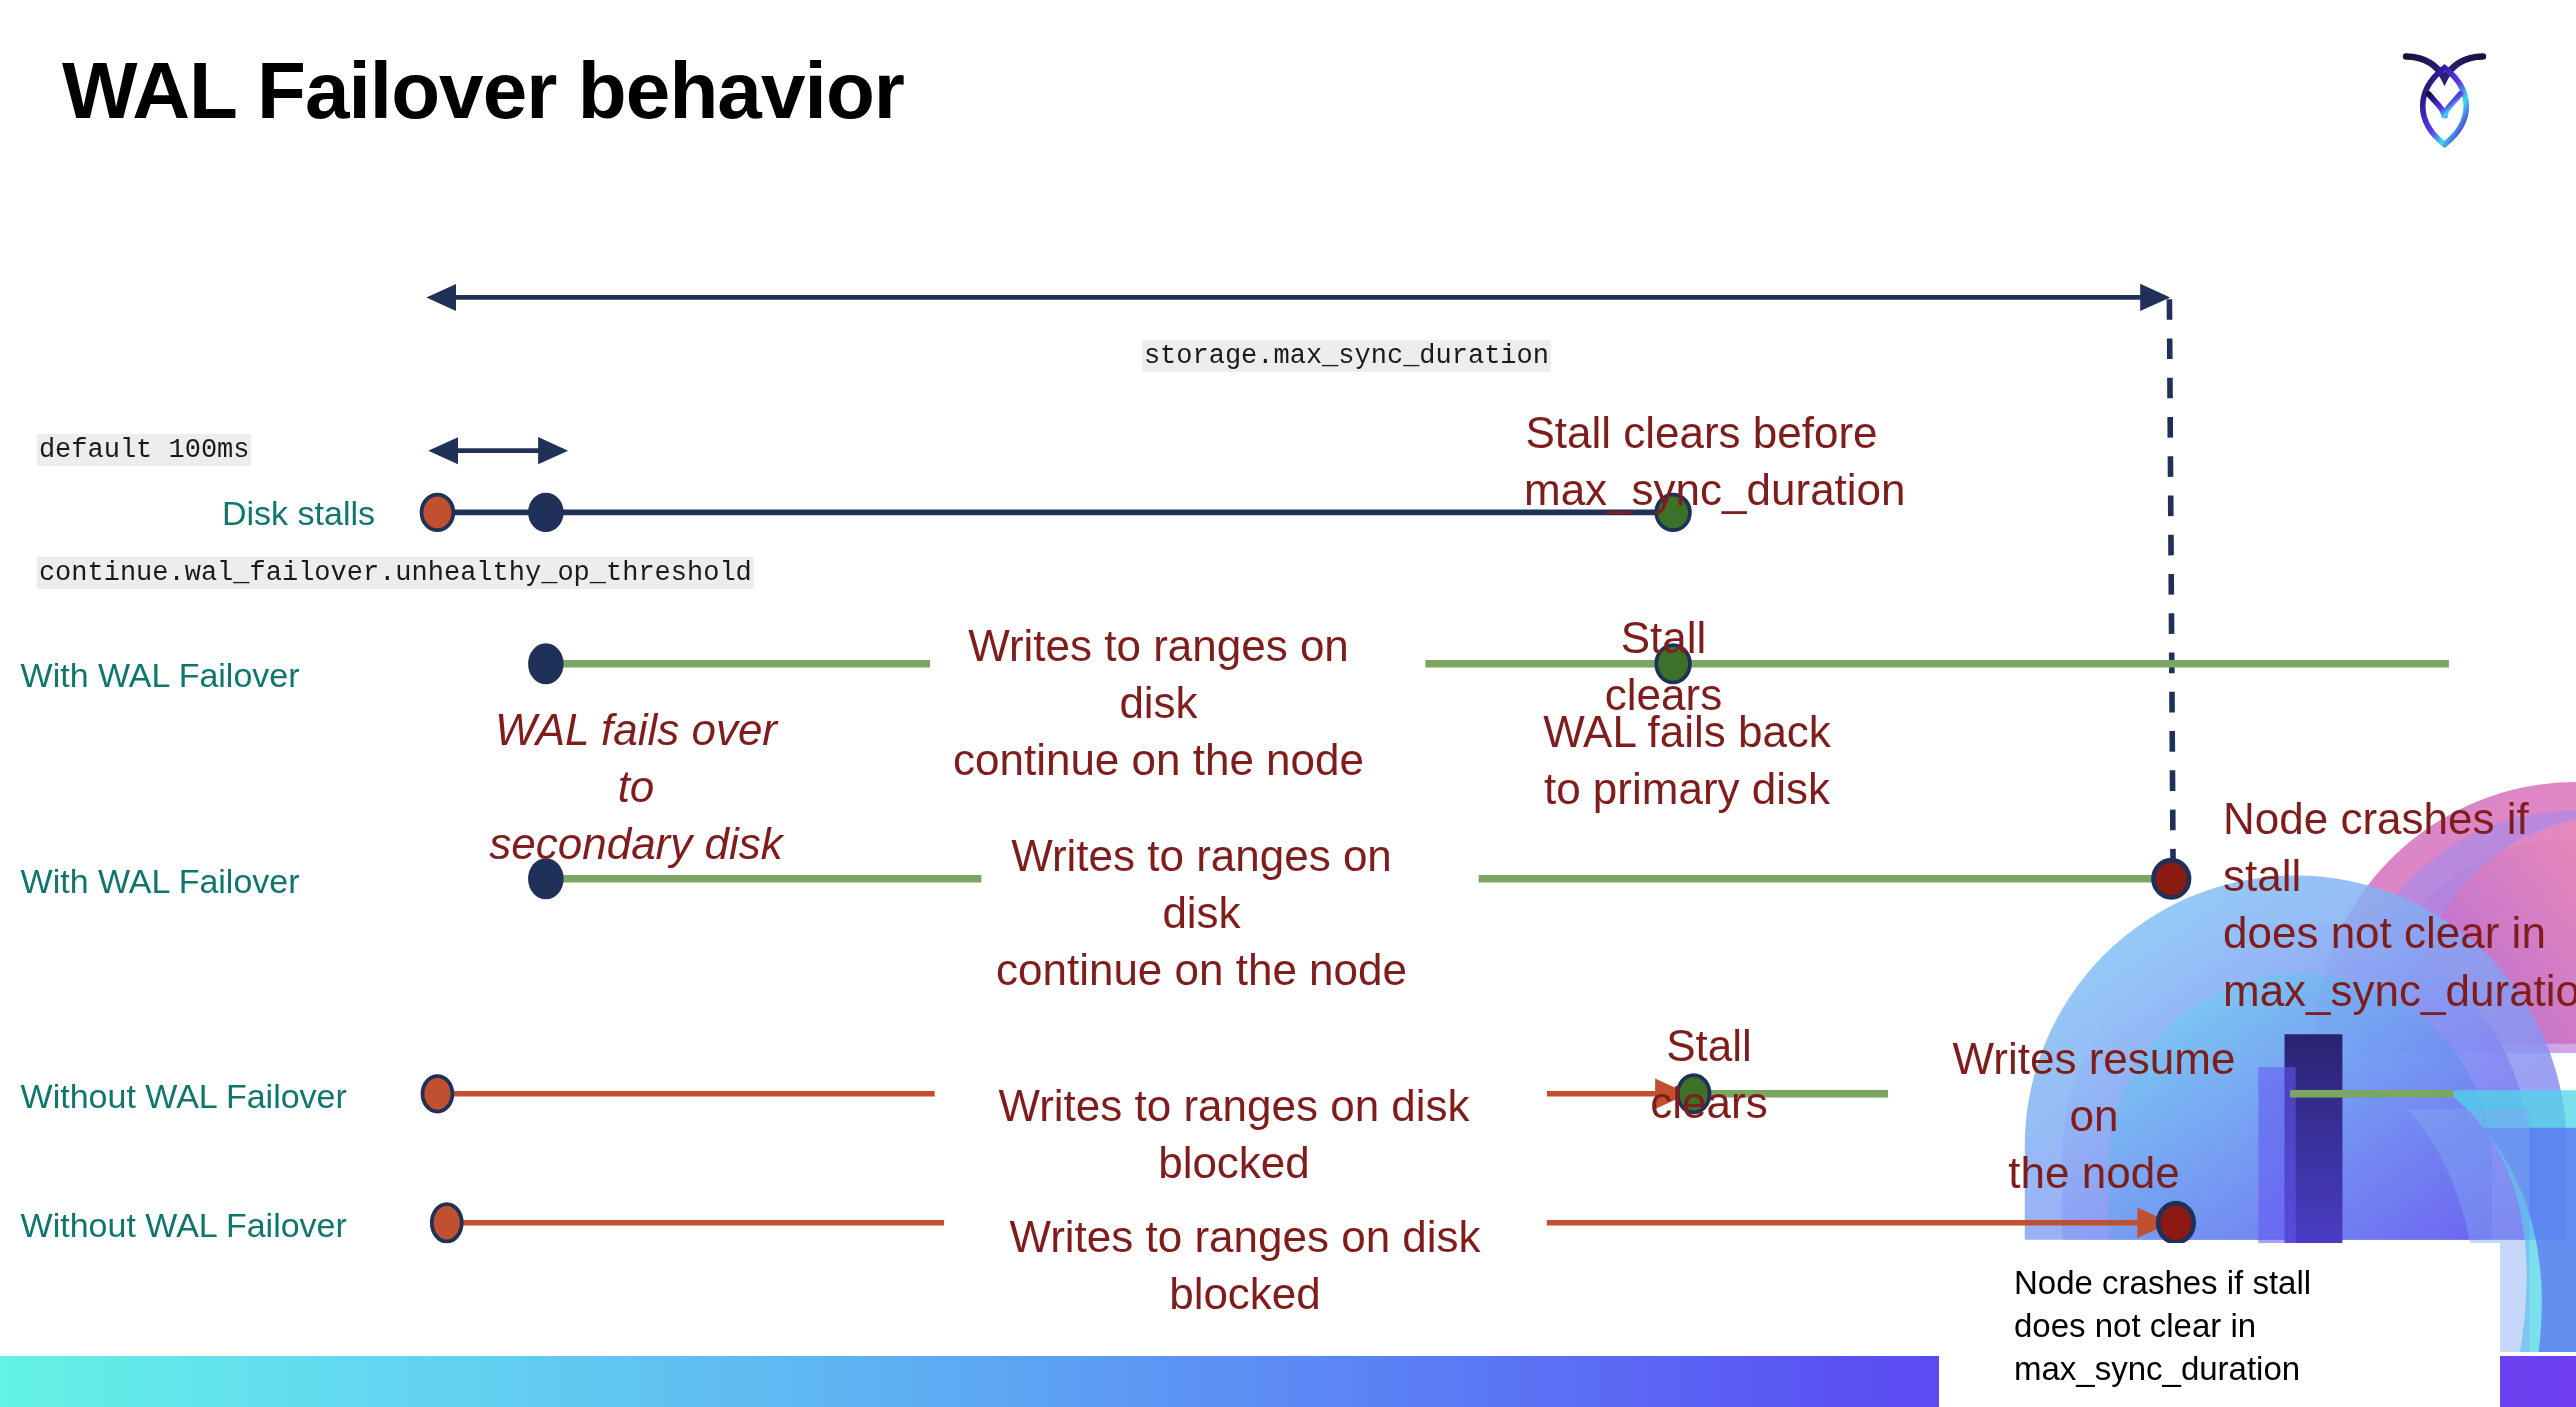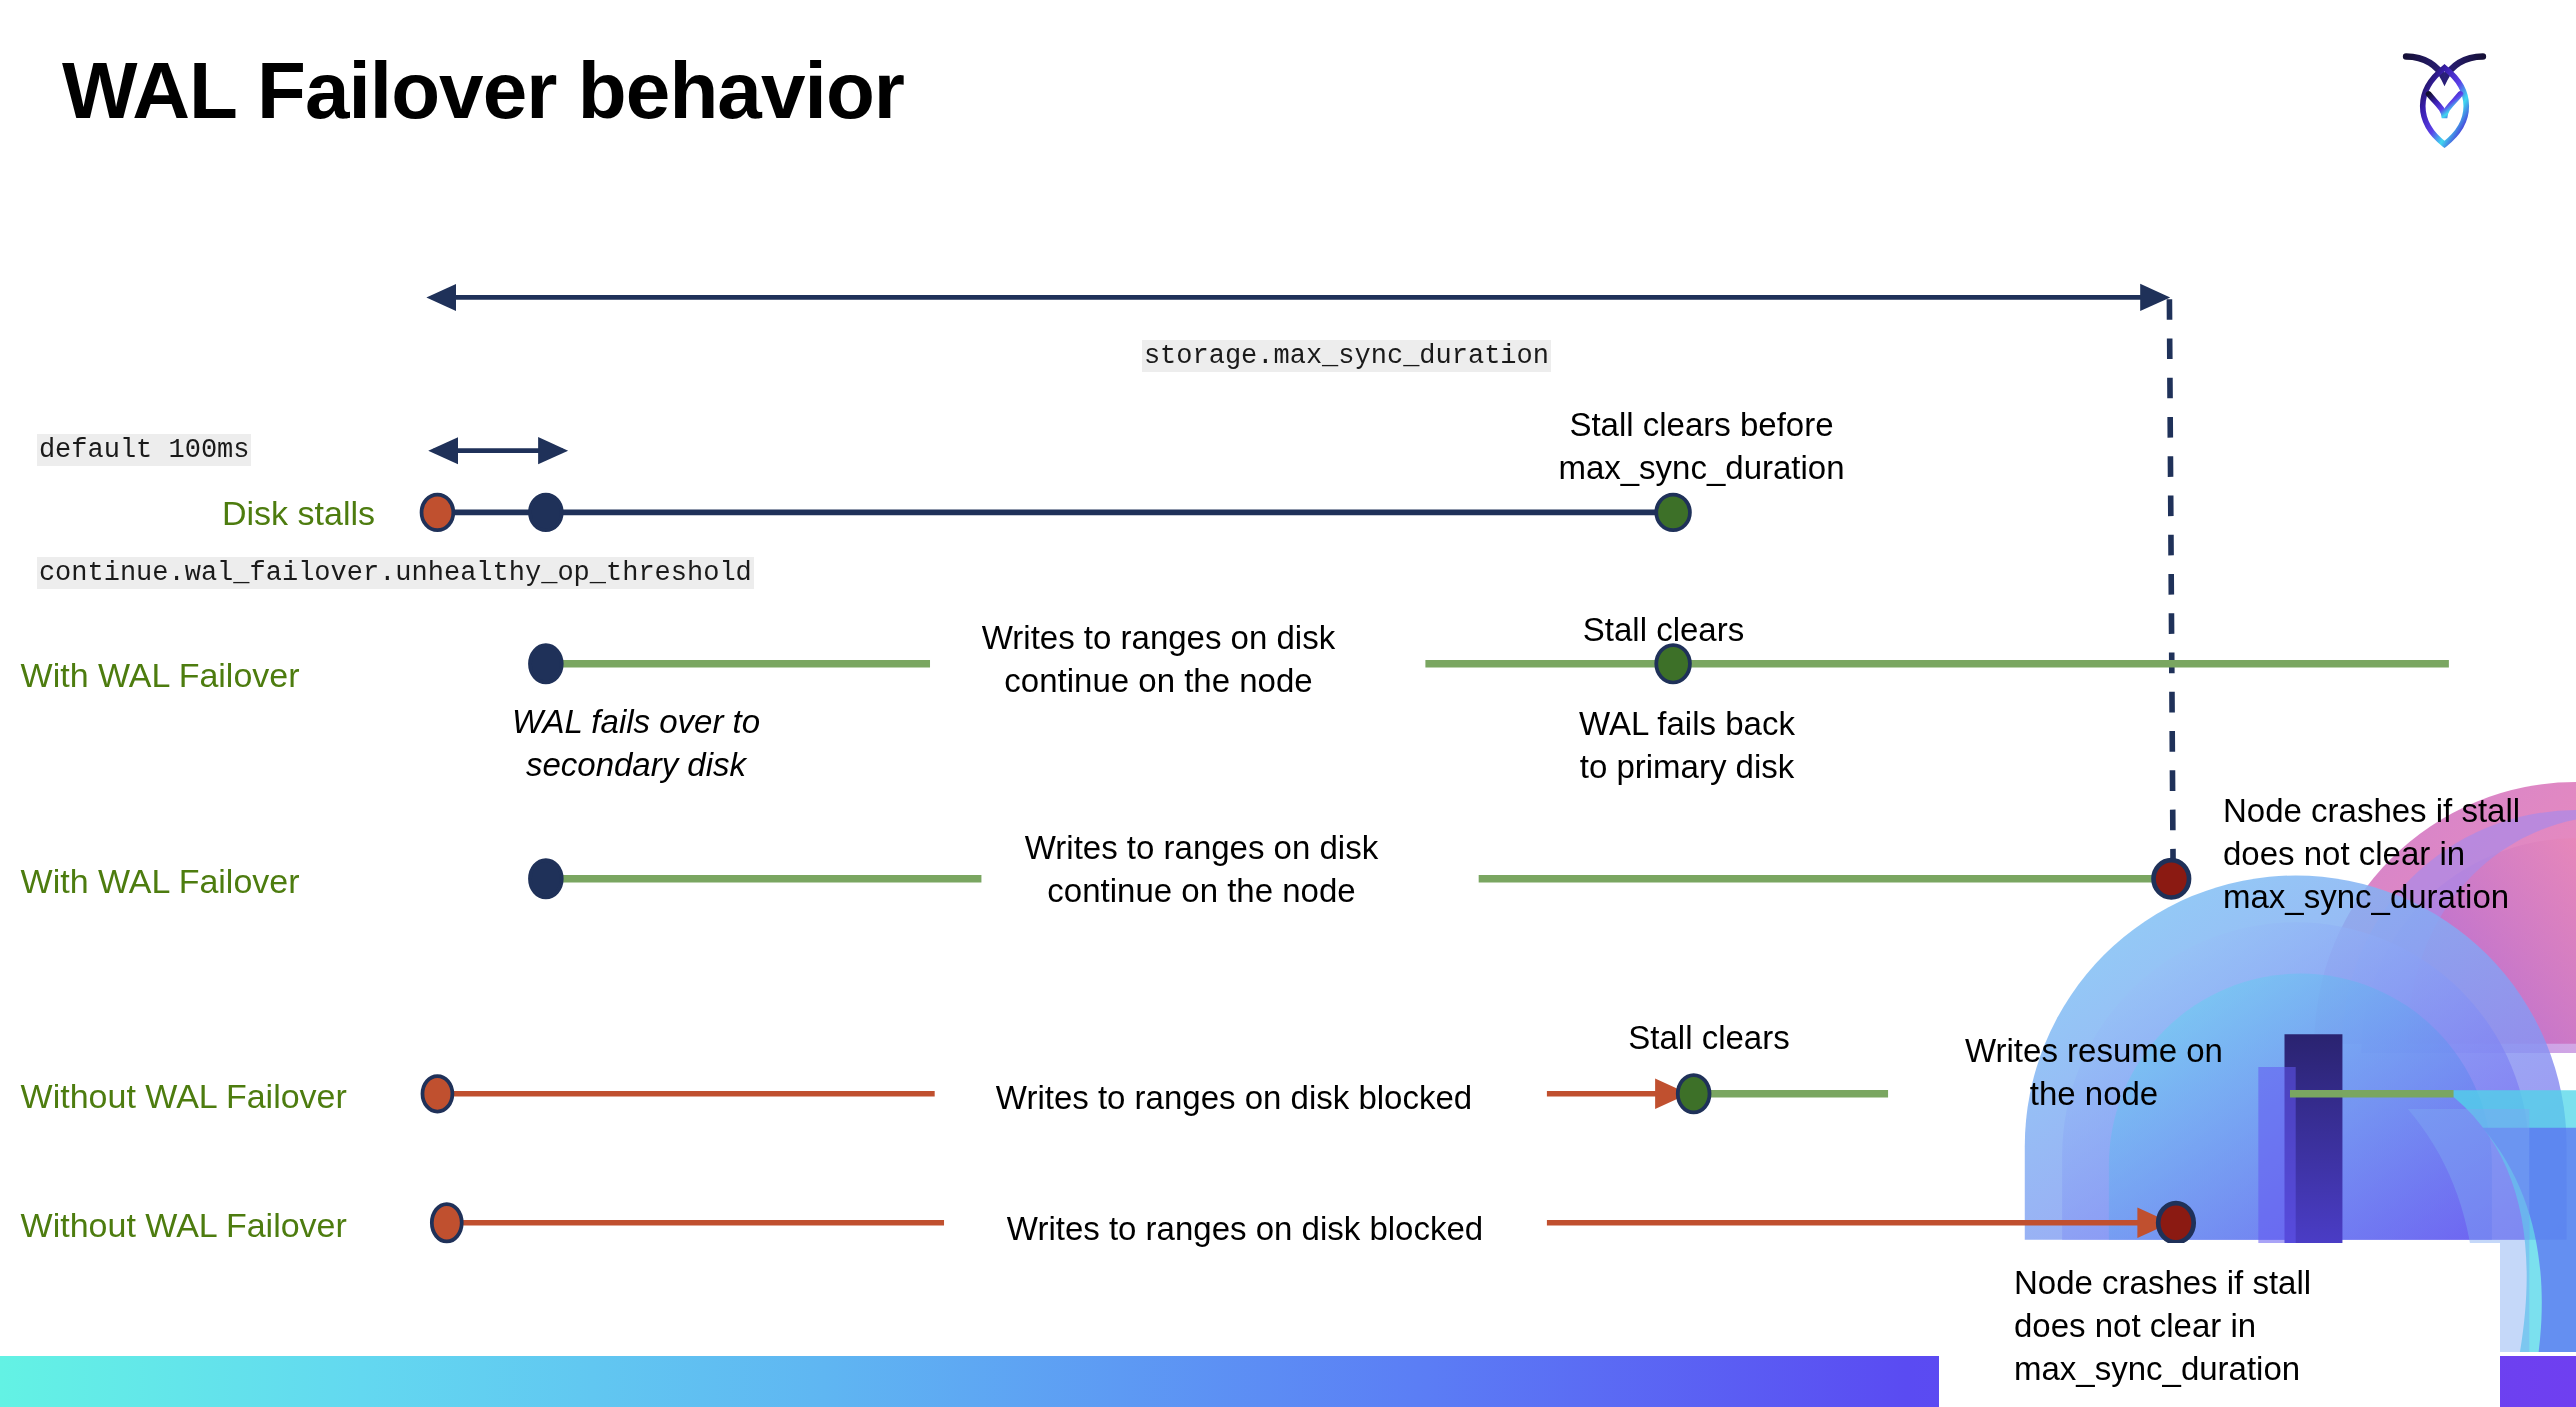--- a/index.html
+++ b/index.html
@@ -79,35 +79,35 @@
     background: #ededed;
     padding: 0.9px 1.9px;
   }
   #code-max-sync { left: 1142px; top: 254px; text-align: left; }
   #code-unhealthy { left: 37px; top: 348px; text-align: left; }
 
   
   .row-label {
     position: absolute;
     font-size: 34px;
-    color: #4d7c0f;
+    color: #0f766e;
     white-space: nowrap;
   }
   #label-disk-stalls       { left: 222px;  top: 494px; }
   #label-with-1            { left: 20.6px;   top: 656px; }
   #label-with-2            { left: 20.6px;   top: 862px; }
   #label-without-1         { left: 20.6px;   top: 1077px; }
   #label-without-2         { left: 20.6px;   top: 1206px; }
 
   
   .note {
     position: absolute;
-    font-size: 33px;
+    font-size: 44px;
     line-height: 1.30;
-    color: #000000;
+    color: #7f1d1d;
     text-align: center;
     white-space: pre-line;
   }
 
   #note-stall-clears-before { left: 1524px; top: 404px; width: 355px; }
   #note-writes-continue-1   { left: 939px; top: 617px; width: 439px; }
   #note-stall-clears-1      { left: 1570px; top: 609px; width: 187px; }
   #note-wal-fails-over      { left: 477px;  top: 701px; width: 318px; font-style: italic; }
   #note-wal-fails-back      { left: 1542px; top: 703px; width: 290px; }
   #note-writes-continue-2   { left: 991px; top: 827px; width: 421px; }

